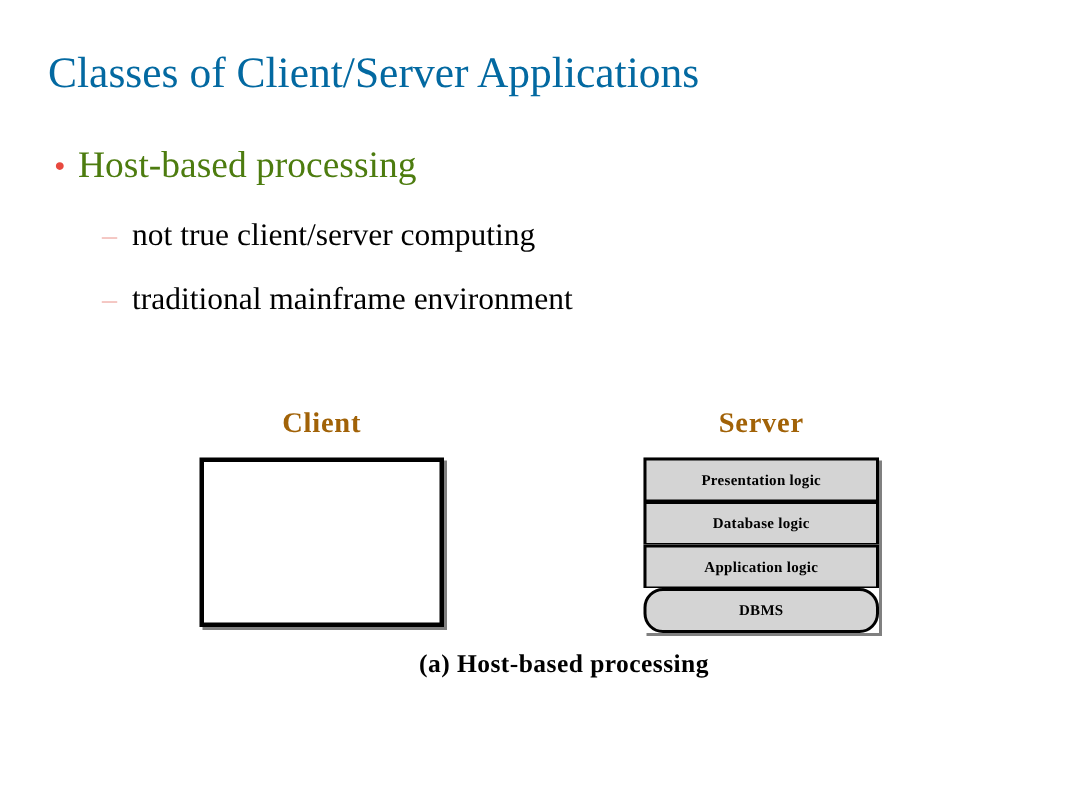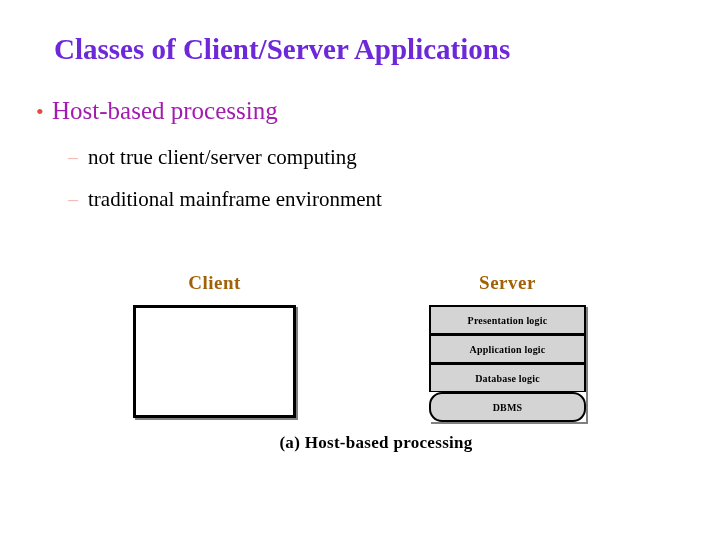--- a/index.html
+++ b/index.html
@@ -24,25 +24,24 @@
   }
 
   
   #slide-title {
     position: absolute;
     left: 32px;
     top: 32px;
     width: 660px;
     font-size: 29px;
     line-height: 34px;
-    color: #6d28d9;
-    font-weight: bold;
+    color: #0369a1;
+    font-weight: normal;
     letter-spacing: 0px;
     white-space: nowrap;
-    margin-left: 22px;
   }
 
   
   #body-list {
     position: absolute;
     left: 30px;
     top: 96px;
     width: 640px;
   }
 
@@ -57,21 +56,21 @@
     font-size: 22px;
     line-height: 30px;
     color: #e8493f;
     text-align: left;
     padding-left: 6px;
     box-sizing: border-box;
   }
   .l1-text {
     font-size: 25px;
     line-height: 30px;
-    color: #a21caf;
+    color: #4d7c0f;
     white-space: nowrap;
   }
 
   .l2-item {
     display: flex;
     align-items: baseline;
     margin: 0 0 2px 0;
     padding-left: 38px;
   }
   .l2-bullet {
@@ -209,22 +208,22 @@
   <div id="figure">
 
     <div class="fig-label" id="label-client">Client</div>
 
     <div class="fig-label" id="label-server">Server</div>
 
     <div id="client-box"></div>
 
     <div id="server-stack">
       <div class="server-row">Presentation logic</div>
+      <div class="server-row">Database logic</div>
       <div class="server-row">Application logic</div>
-      <div class="server-row">Database logic</div>
       <div class="server-row">DBMS</div>
     </div>
 
     <div id="figure-caption">(a) Host-based processing</div>
 
   </div>
 
 </div>
 
 </body></html>

